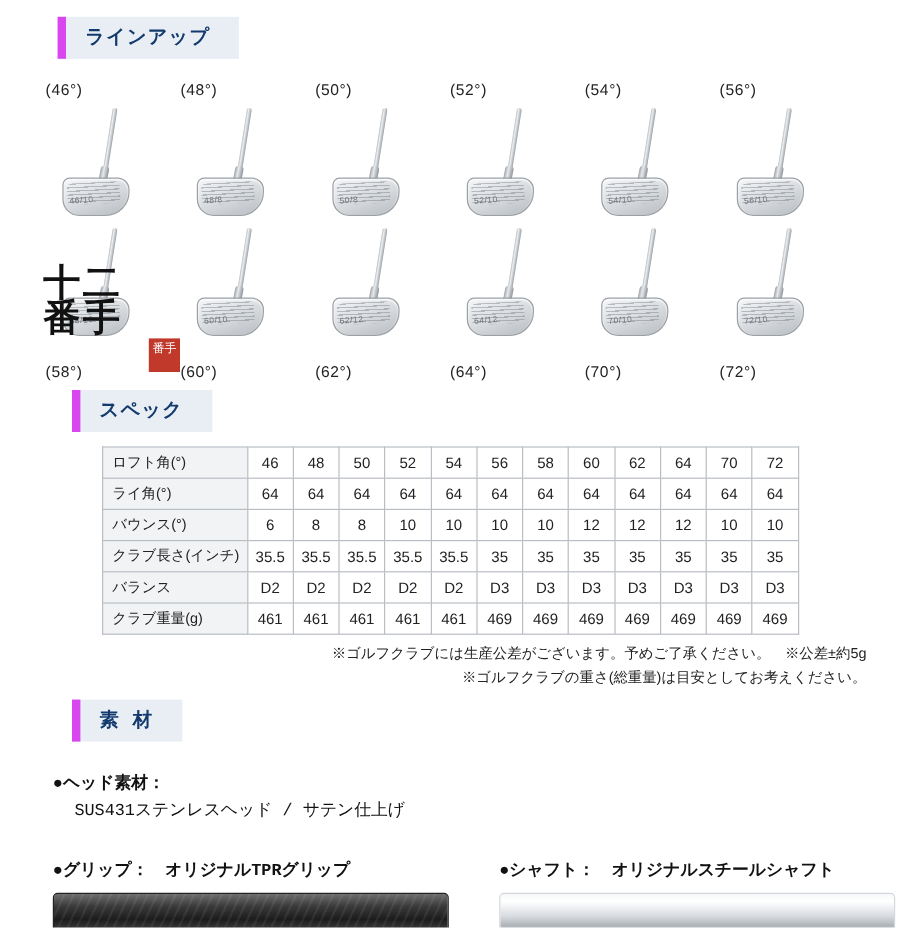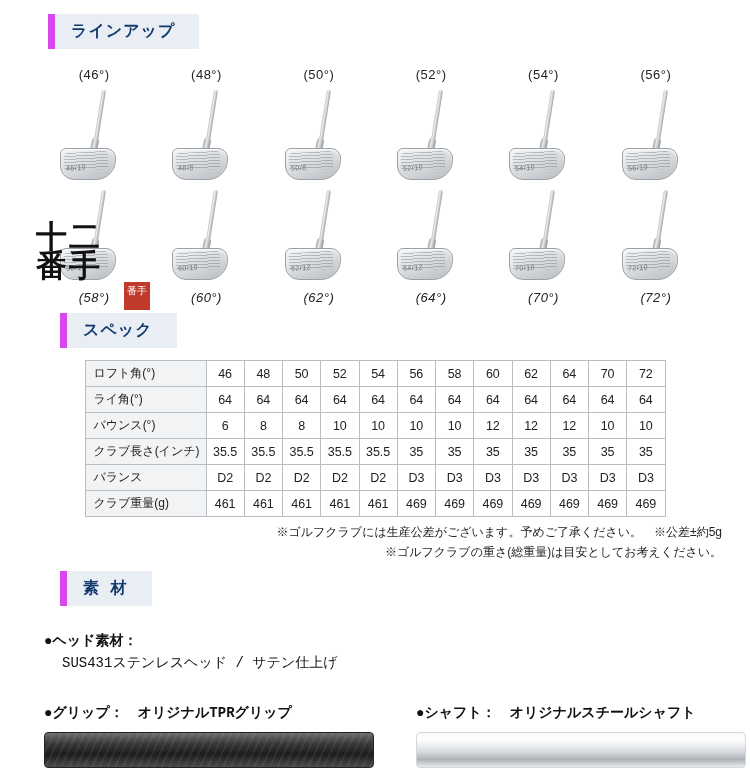--- a/index.html
+++ b/index.html
@@ -35,30 +35,29 @@
   #lineup-section { padding-top: 14px; }
 
   .club-grid {
     display: grid;
     grid-template-columns: repeat(6, 1fr);
     padding: 0 38px;
   }
   .club-cell {
     display: flex;
     flex-direction: column;
-    align-items: center;
     position: relative;
   }
   .club-label {
     font-size: 13px;
     color: #222;
     letter-spacing: 0.5px;
   }
   .row-top .club-label { margin-bottom: 4px; }
-  .row-bottom .club-label { margin-top: 6px; font-style: italic; }
+  .row-bottom .club-label { margin-top: 18px; }
 
   
   .club {
     width: 96px;
     height: 96px;
     position: relative;
   }
   .club .shaft {
     position: absolute;
     width: 4px;

